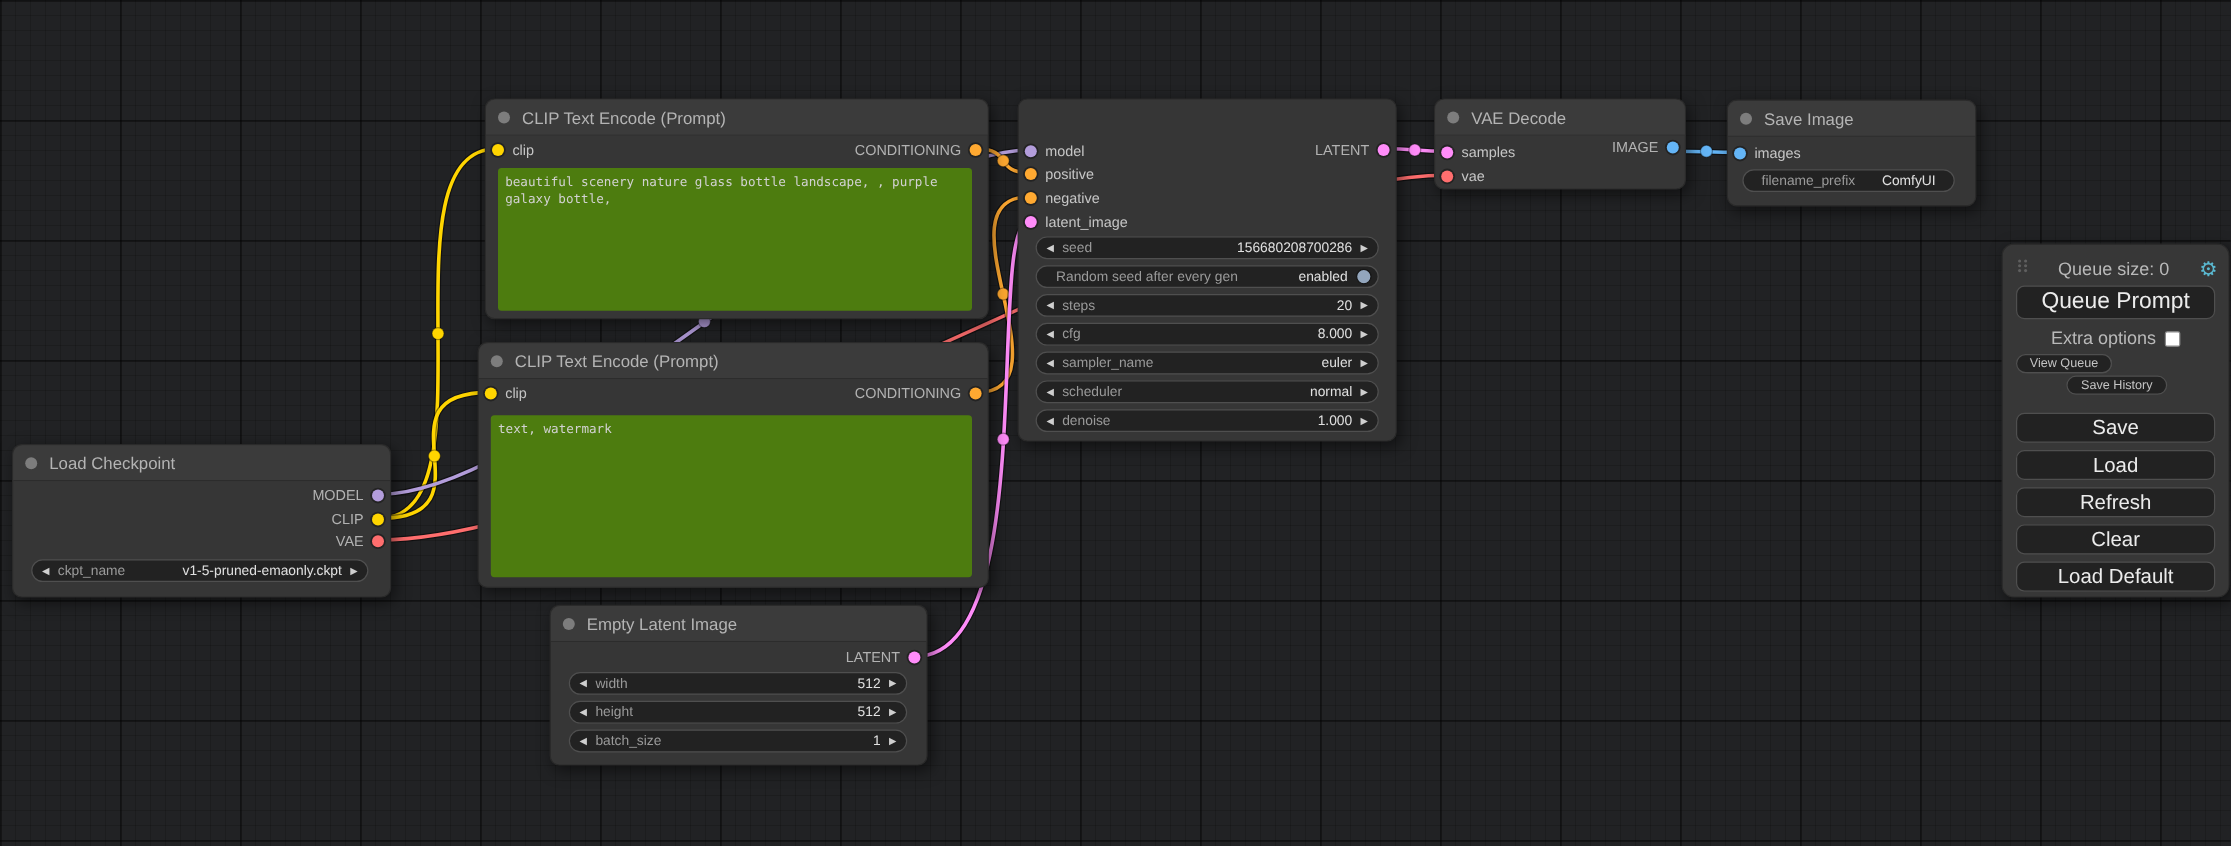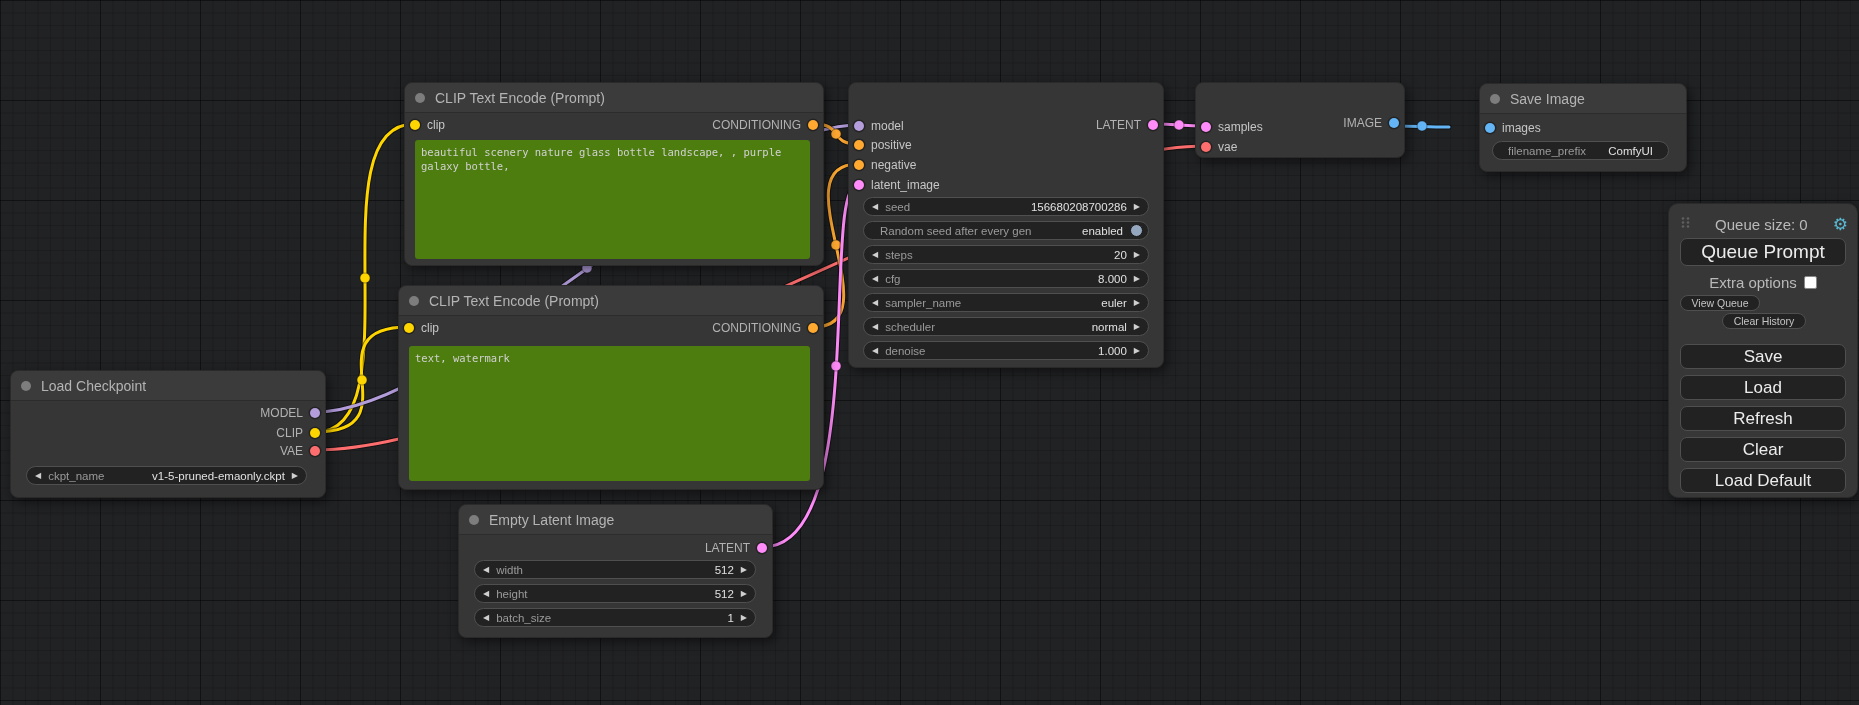--- a/index.html
+++ b/index.html
@@ -218,35 +218,39 @@
     </div>
     <div class="pill" style="top:258px; left:14px; right:14px;">
       <span class="arr">◀</span>
       <span class="wname">denoise</span>
       <span class="wval">1.000</span>
       <span class="arr">▶</span>
     </div>
   </div>
 
   <div class="node" style="left:1195px; top:82px; width:210px; height:76px;">
+    <div class="node-header">
+      <span class="collapse-dot" style="background: rgb(125, 125, 125);"></span>
+      <span>VAE Decode</span>
+    </div>
     <div class="port in" style="top:34px;">
       <span class="dot" style="background: rgb(255, 140, 249);"></span>
       <span>samples</span>
     </div>
     <div class="port in" style="top:54px;">
       <span class="dot" style="background: rgb(255, 110, 110);"></span>
       <span>vae</span>
     </div>
     <div class="port out" style="top:30px;">
       <span class="dot" style="background: rgb(100, 181, 246);"></span>
       <span>IMAGE</span>
     </div>
   </div>
 
-  <div class="node" style="left:1439px; top:83px; width:208px; height:89px;margin-left:40px;">
+  <div class="node" style="left:1439px; top:83px; width:208px; height:89px;">
     <div class="node-header">
       <span class="collapse-dot" style="background: rgb(125, 125, 125);"></span>
       <span>Save Image</span>
     </div>
     <div class="port in" style="top:34px;">
       <span class="dot" style="background: rgb(100, 181, 246);"></span>
       <span>images</span>
     </div>
     <div class="pill" style="top:57px; left:12px; right:17px;">
       <span class="wname">filename_prefix</span>
@@ -298,21 +302,21 @@
       <span class="qp-size">Queue size: 0</span>
       <span class="gear" style="color: rgb(90, 185, 209);">⚙</span>
     </div>
     <div class="btn prompt">Queue Prompt</div>
     <div class="extra-row">
       <span>Extra options</span>
       <span class="checkbox"></span>
     </div>
     <div class="btn small" style="left:13px; top:91px; width:78px;">Queue Front</div>
     <div class="btn small" style="right:13px; top:91px; width:80px;">View Queue</div>
-    <div class="btn small" style="left:53px; top:109px; width:84px;">Clear History</div>
+    <div class="btn small" style="left:53px; top:109px; width:84px;">Save History</div>
     <div class="btn big" style="top:140px;">Save</div>
     <div class="btn big" style="top:171px;">Load</div>
     <div class="btn big" style="top:202px;">Refresh</div>
     <div class="btn big" style="top:233px;">Clear</div>
     <div class="btn big" style="top:264px;">Load Default</div>
   </div>
 
 </div>
 
 </body></html>

